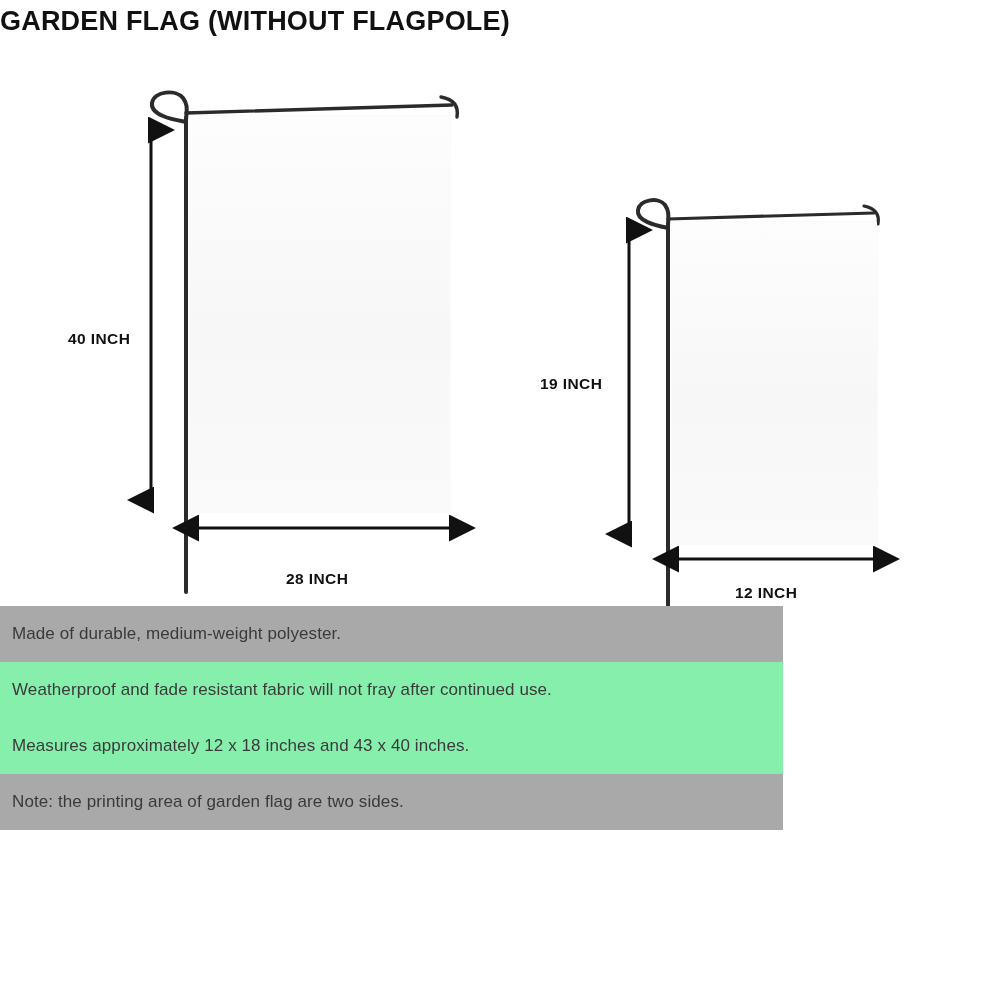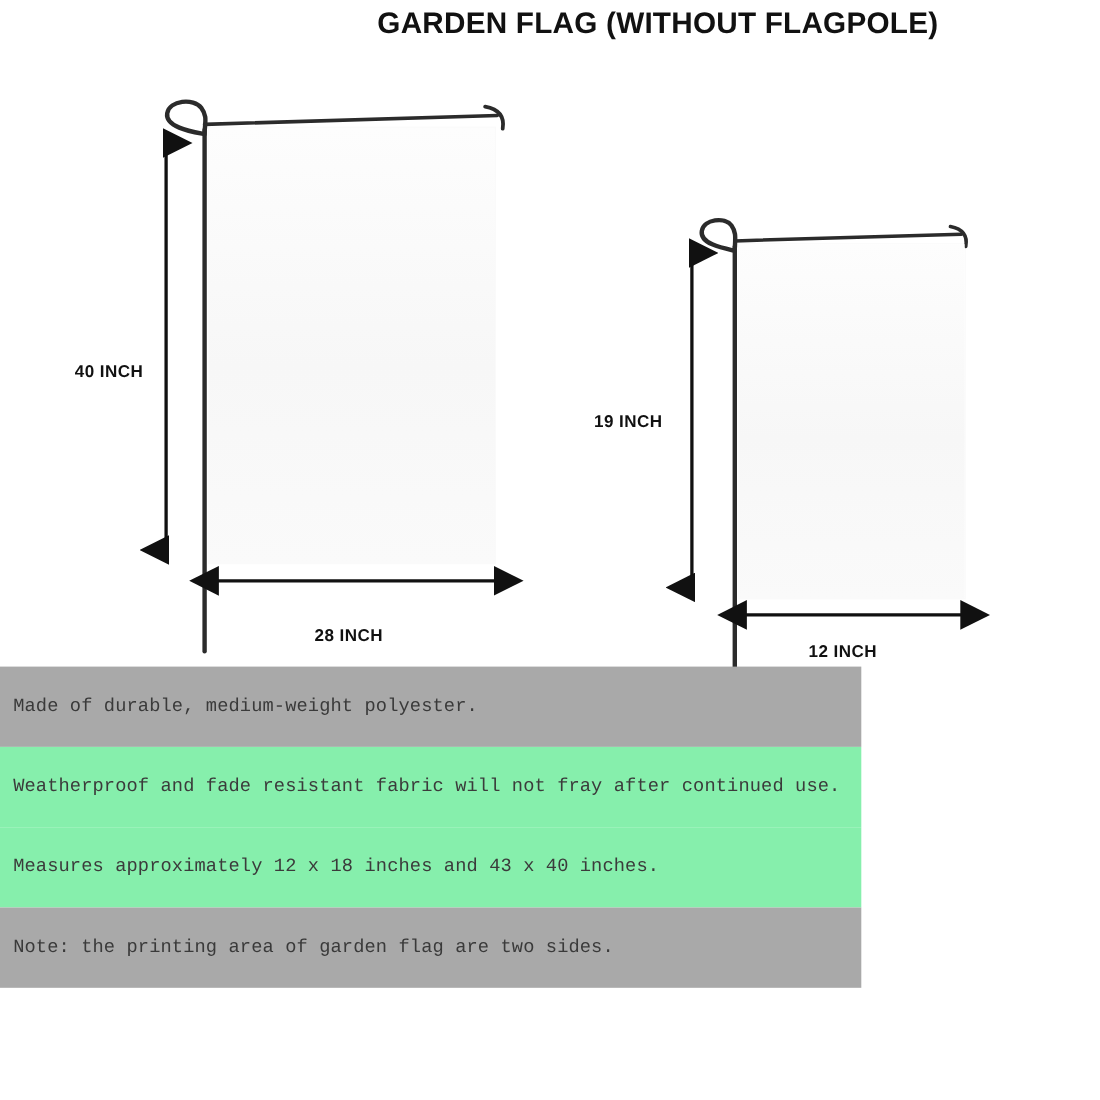--- a/index.html
+++ b/index.html
@@ -15,21 +15,21 @@
     color: #111111;
     overflow: hidden;
   }
 
   
   .title-block {
     position: absolute;
     top: 6px;
     left: 0;
     width: 853px;
-    text-align: right;
+    text-align: left;
   }
   .title-line1 {
     font-size: 27px;
     font-weight: bold;
     letter-spacing: 0.2px;
     line-height: 1.18;
     color: #111;
   }
   .title-line2 {
     font-size: 23px;
@@ -87,29 +87,28 @@
   .lbl-12 { left: 735px; top: 551px; }
 
   
   .features {
     position: absolute;
     left: 0;
     top: 606px;
     width: 783px;
   }
   .feature-row {
-    height: 73px;
+    height: 56px;
     display: flex;
     align-items: center;
     padding-left: 12px;
     box-sizing: border-box;
     font-size: 17px;
     color: #3b3b3b;
     letter-spacing: 0.1px;
-    font-family: Liberation Mono, monospace;
   }
   .feature-row.shaded {
     background: #a9a9a9;
     color: #3a3a3a;
   }
   .feature-row.plain {
     background: #86efac;
   }
 </style>
 </head>

